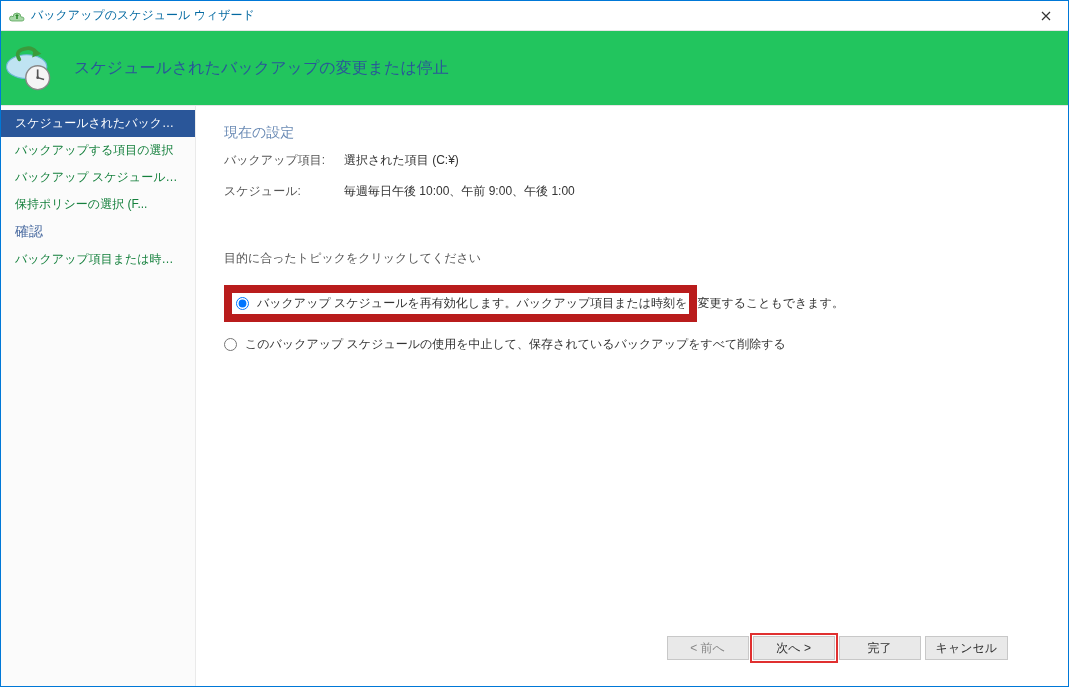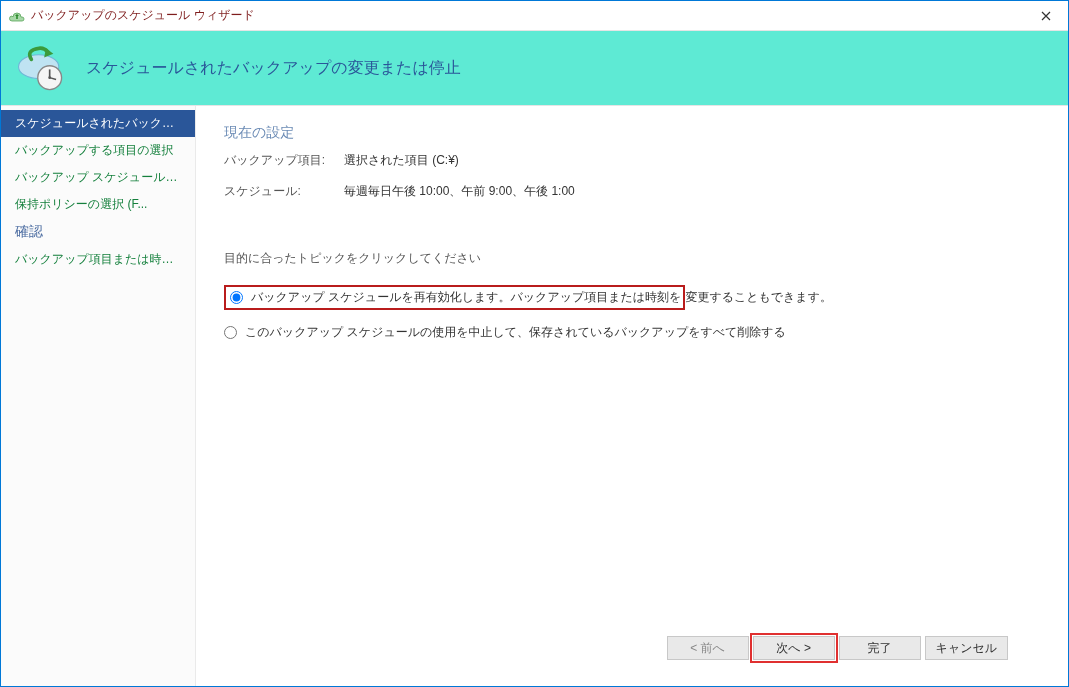--- a/index.html
+++ b/index.html
@@ -22,40 +22,39 @@
       padding-left: 8px;
       border-bottom: 1px solid #e5e5e5;
       background: #fff;
     }
     .titlebar-icon {
       width: 16px; height: 16px;
       margin-right: 6px;
       display: flex; align-items: center; justify-content: center;
     }
     .titlebar-title {
-      color: #7f1d1d;
+      color: #0369a1;
       font-size: 12px;
     }
     .titlebar-close {
       margin-left: auto;
       width: 45px; height: 30px;
       display: flex; align-items: center; justify-content: center;
       font-size: 14px;
       color: #333;
       cursor: pointer;
     }
 
     
     .header {
       height: 75px;
       display: flex;
       align-items: center;
-      padding-left: 12px;
       border-bottom: 1px solid #e5e5e5;
-      background: #5eead4;
+      background: #22c55e;
     }
     .header-icon {
       width: 55px; height: 55px;
       margin-right: 18px;
       position: relative;
     }
     .header-title {
       font-size: 16px;
       color: #2a5699;
     }
@@ -133,21 +132,21 @@
       align-items: center;
       margin-bottom: 14px;
       font-size: 12px;
       color: #333;
     }
     .radio-row input[type="radio"] {
       margin-right: 8px;
     }
     .radio-row label { cursor: pointer; }
     .highlight-box {
-      border: 2px solid #b91c1c;
+      border: 8px solid #b91c1c;
       padding: 2px 2px 2px 4px;
       display: inline-flex;
       align-items: center;
     }
 
     
     .footer {
       height: 52px;
       border-top: 0;
       background: #fff;

